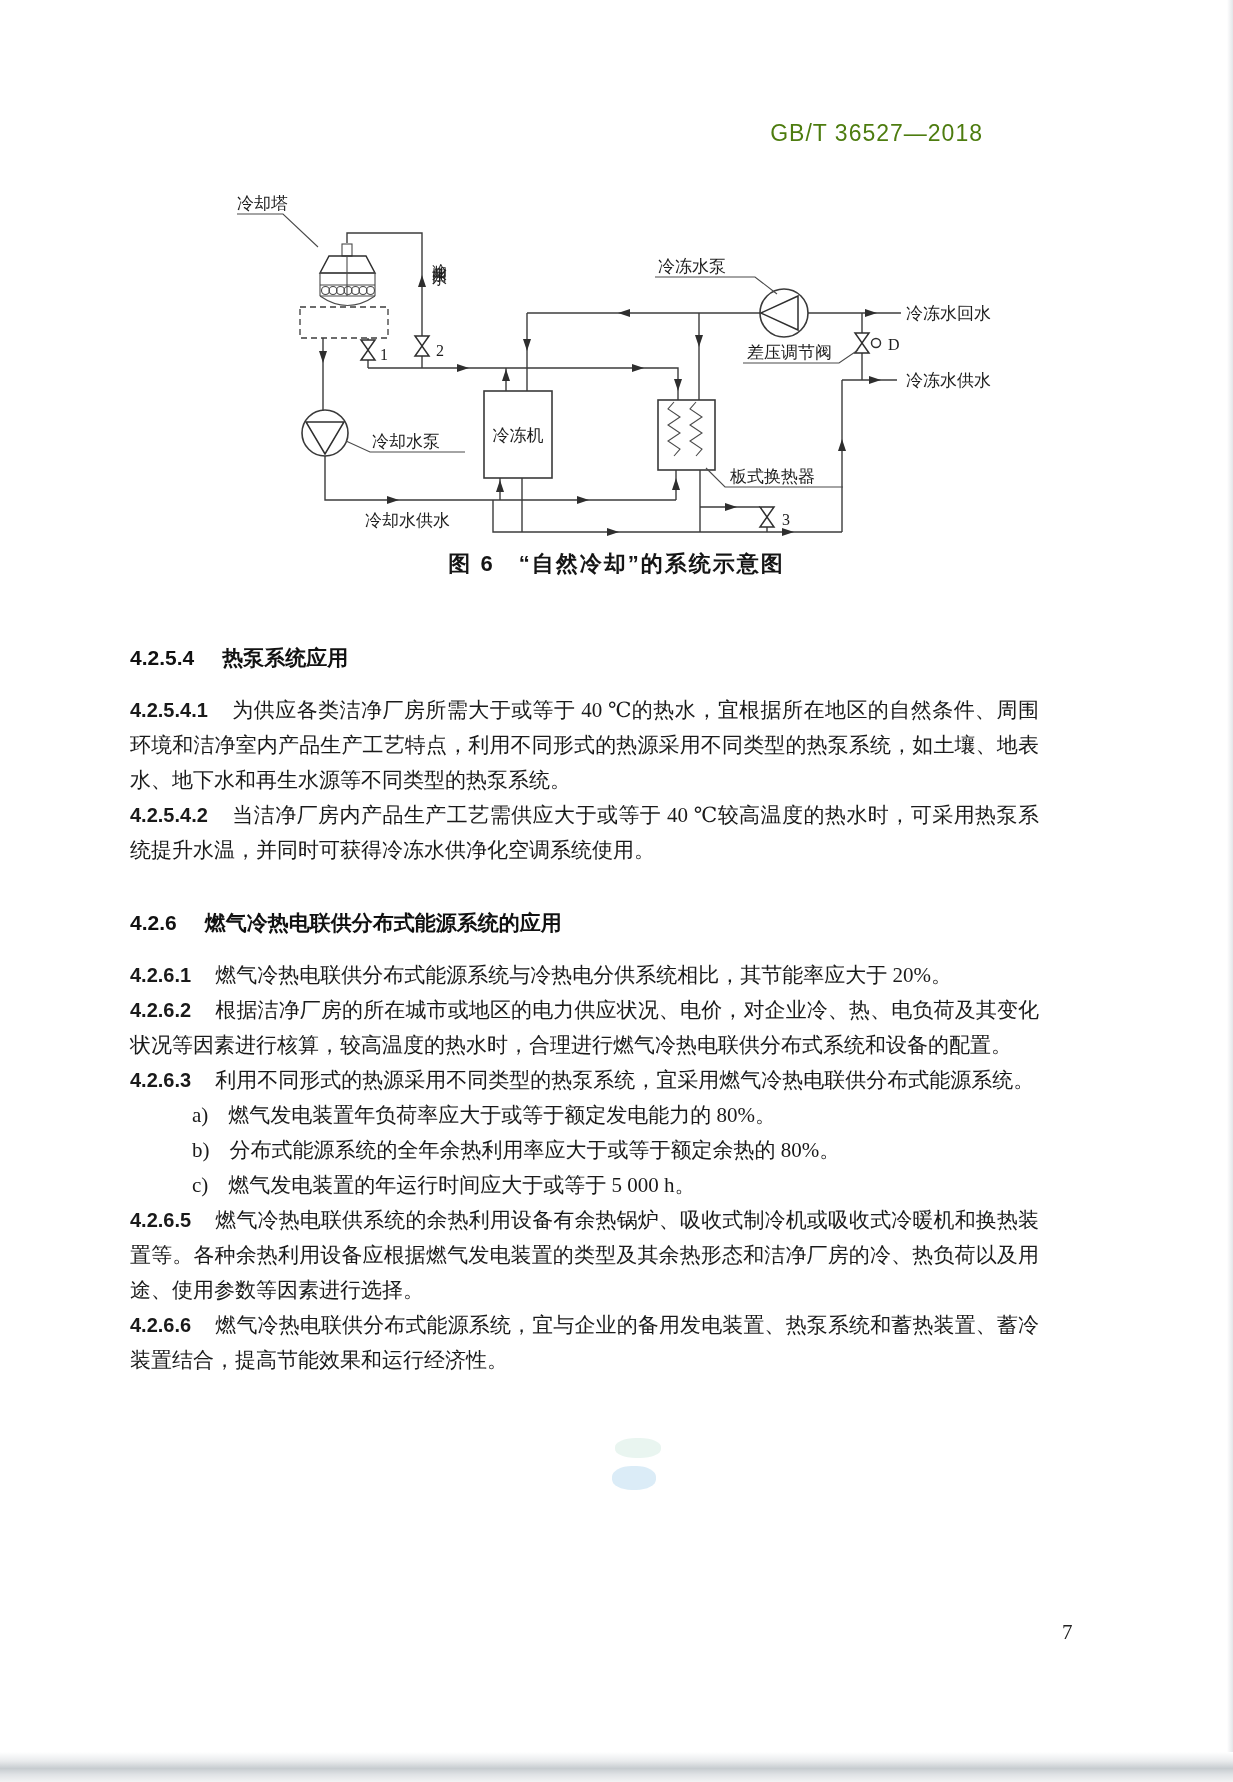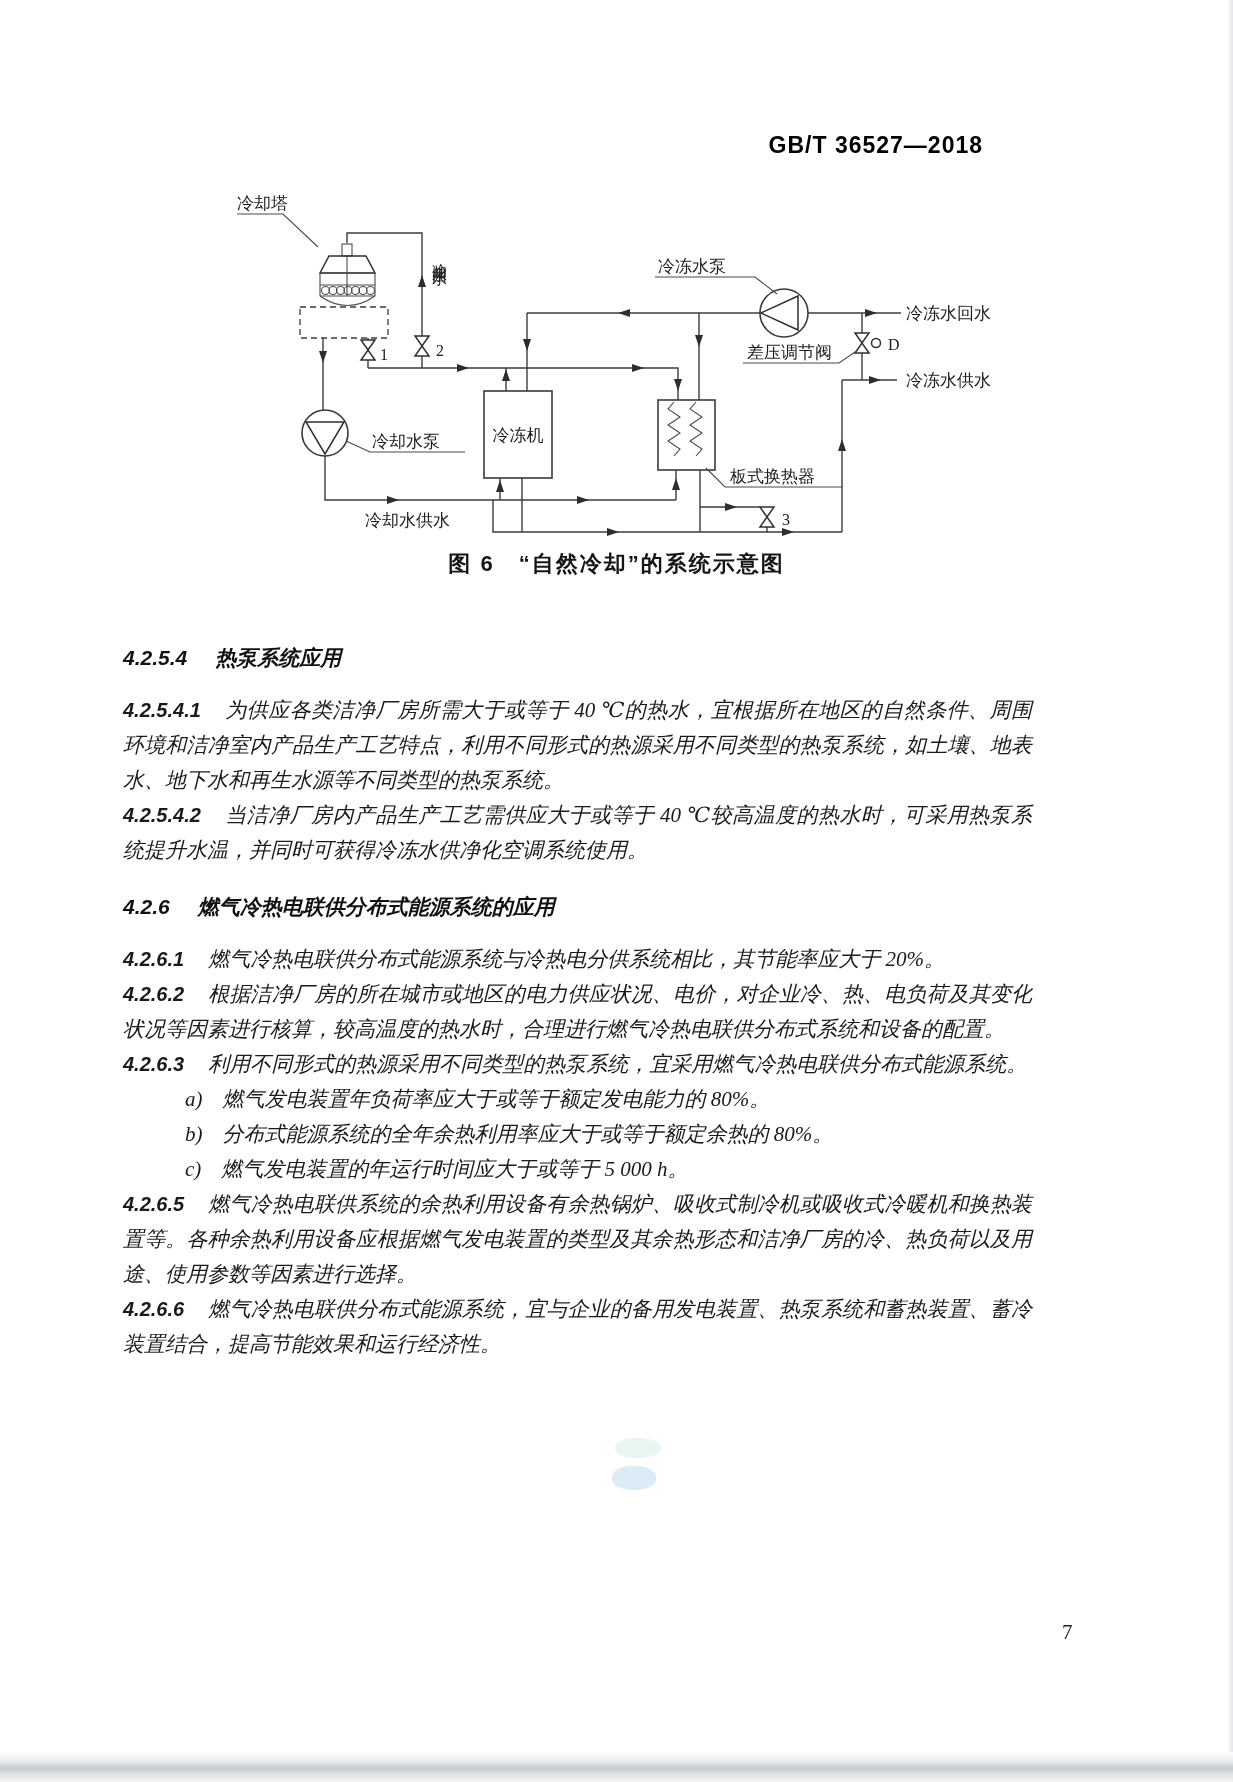--- a/index.html
+++ b/index.html
@@ -2,40 +2,40 @@
 <html><head>
 <meta charset="utf-8">
 <style>
   html,body{margin:0;padding:0;}
   body{
     width:1233px;height:1782px;position:relative;background:#ffffff;
     font-family:"Liberation Serif","DejaVu Serif",serif;color:#1c1c1c;
     overflow:hidden;
   }
   .doc-number{
-    position:absolute;top:132px;right:250px;
-    font-family:"Liberation Sans","DejaVu Sans",sans-serif;
-    font-weight:bold;font-size:23px;letter-spacing:1px;color:#000000;
+    position:absolute;top:120px;right:250px;
+    font-family:"Liberation Sans","DejaVu Sans",sans-serif;
+    font-weight:normal;font-size:23px;letter-spacing:1px;color:#4d7c0f;
   }
   .diagram-wrap{position:absolute;left:225px;top:185px;width:780px;height:380px;}
   .diagram-wrap svg{display:block;}
   .fig-caption{
     position:absolute;top:549px;left:0;width:1233px;text-align:center;
     font-family:"Liberation Sans","DejaVu Sans",sans-serif;
     font-weight:bold;font-size:22px;color:#151515;letter-spacing:2px;
   }
   .text-block{
-    position:absolute;left:123px;top:645px;width:909px;
-    font-size:21px;line-height:35px;text-align:justify;color:#1a1a1a;font-style:italic;
+    position:absolute;left:130px;top:645px;width:909px;
+    font-size:21px;line-height:35px;text-align:justify;color:#1a1a1a;
   }
   .sec-heading{
     font-family:"Liberation Sans","DejaVu Sans",sans-serif;
     font-weight:bold;font-size:21px;line-height:26px;margin:0 0 22px 0;color:#111;
   }
-  .sec-heading.mt{margin-top:26px;}
+  .sec-heading.mt{margin-top:42px;}
   .sec-heading .num{margin-right:28px;}
   .para{margin:0;}
   .para .num,.list-item .num{
     font-family:"Liberation Sans","DejaVu Sans",sans-serif;
     font-weight:bold;font-size:20px;margin-right:24px;white-space:nowrap;
   }
   .list-item{margin:0;padding-left:62px;}
   .list-item .num{font-weight:normal;font-family:"Liberation Serif",serif;font-size:21px;margin-right:20px;}
   .page-number{
     position:absolute;left:1062px;top:1620px;font-size:21px;color:#222;

